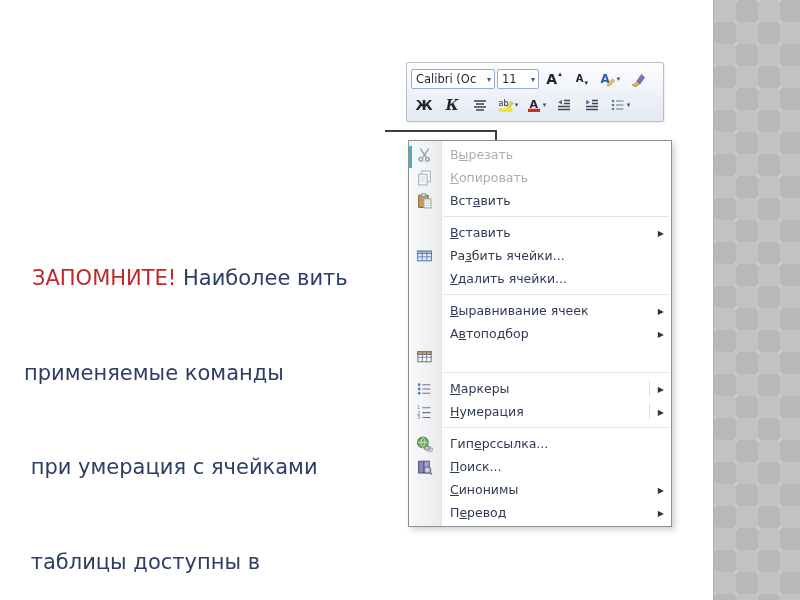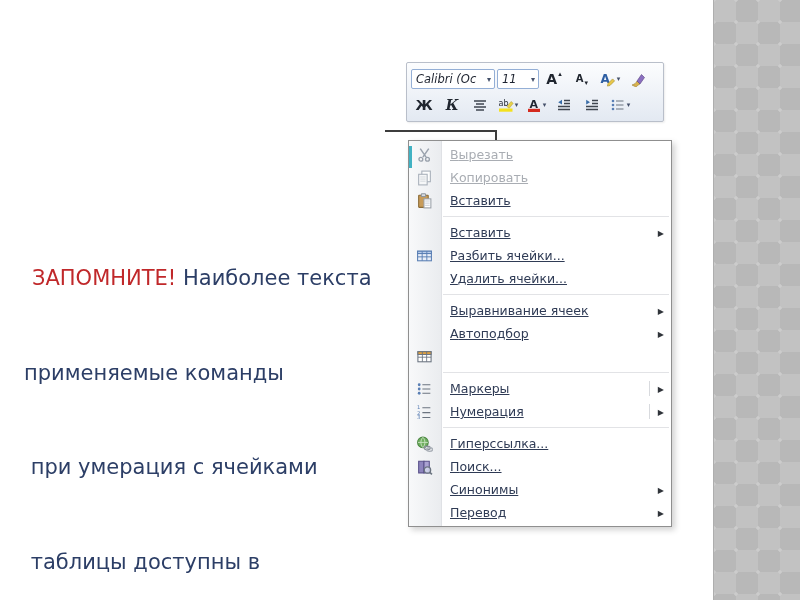--- a/index.html
+++ b/index.html
@@ -14,21 +14,21 @@
   
   .callout-h{position:absolute;left:385px;top:130px;width:112px;border-top:2px solid #3d3d3d;}
   .callout-v{position:absolute;left:495px;top:130px;height:11px;border-left:2px solid #3d3d3d;}
 
   
   .mini-toolbar{position:absolute;left:406px;top:62px;width:258px;height:60px;box-sizing:border-box;
         background:linear-gradient(#fcfdfe,#e3e9f2);border:1px solid #b9bfca;border-radius:2px;
         padding:3px 4px;box-shadow:1px 1px 2px rgba(0,0,0,.08);}
   .tb-row{display:flex;align-items:center;height:26px;gap:2px;}
   .tb-combo{display:flex;align-items:center;height:20px;box-sizing:border-box;background:#fff;
-        border:1px solid #94afd6;border-radius:2px;padding:0 3px 0 4px;font-size:11.5px;color:#1d2330;font-style:italic;}
+        border:1px solid #94afd6;border-radius:2px;padding:0 3px 0 4px;font-size:11.5px;color:#1d2330;}
   .tb-combo .val{overflow:hidden;white-space:nowrap;flex:1;}
   .tb-combo .arr{font-size:8px;color:#44506a;margin-left:3px;}
   .combo-font{width:84px;}
   .combo-size{width:42px;}
   .tb-btn{display:flex;align-items:center;justify-content:center;height:22px;min-width:22px;
         padding:0 2px;border-radius:2px;color:#20262f;}
   .tb-btn svg{width:16px;height:16px;display:block;}
   .tb-btn .dd{font-size:7px;color:#44506a;margin-left:1px;}
   .gA{font-weight:bold;font-size:14px;line-height:1;}
   .gA.small{font-size:10px;}
@@ -41,21 +41,21 @@
   .menu{position:absolute;left:408px;top:140px;width:264px;box-sizing:border-box;background:#fff;
         border:1px solid #8f8f8f;box-shadow:3px 3px 6px rgba(0,0,0,.18);padding:2px 0;}
   .menu-gutter{position:absolute;left:0;top:0;bottom:0;width:32px;
         background:linear-gradient(to right,#f8f9fa,#eaecef);border-right:1px solid #dfe1e5;}
   .menu-artifact{position:absolute;left:0;top:5px;width:3px;height:22px;background:#41b2c3;}
   .menu-item{position:relative;display:flex;align-items:center;height:23px;padding-left:41px;
         padding-right:24px;font-size:12.5px;color:#2f3b55;z-index:1;}
   .menu-item.disabled{color:#a9adb3;}
   .mi-icon{position:absolute;left:7px;top:50%;transform:translateY(-50%);width:17px;height:17px;}
   .mi-icon svg{width:100%;height:100%;display:block;}
-  .mi-label{white-space:nowrap;text-decoration:underline;}
+  .mi-label{white-space:nowrap;}
   .ak{text-decoration:underline;}
   .mi-arrow{position:absolute;right:7px;top:50%;transform:translateY(-50%);font-size:8px;color:#30343a;}
   .mi-split{position:absolute;right:21px;top:4px;bottom:4px;border-left:1px solid #d8dade;}
   .menu-sep{margin:4px 2px 4px 34px;border-top:1px solid #e2e3e6;height:0;}
 
   
   .sidebar{position:absolute;left:713px;top:0;width:87px;height:600px;border-left:1px solid #aeaeae;
         background-color:#c2c2c2;
         background-image:
           radial-gradient(circle,#cccccc 1.5px,rgba(0,0,0,0) 1.8px),
@@ -63,21 +63,21 @@
           linear-gradient(45deg,#b8b8b8 25%,rgba(0,0,0,0) 25%,rgba(0,0,0,0) 75%,#b8b8b8 75%);
         background-size:22px 22px,44px 44px,44px 44px;
         background-position:11px 11px,0 0,22px 22px;}
 </style>
 </head>
 <body>
 
 <div id="stage">
 
   <div class="note">
-    <div class="line"><span class="red">ЗАПОМНИТЕ!</span><span> Наиболее текста</span></div>
+    <div class="line"><span class="red">ЗАПОМНИТЕ!</span><span> Наиболее вить</span></div>
     <div class="line">применяемые команды</div>
     <div class="line"> при умерация с ячейками</div>
     <div class="line"> таблицы доступны в</div>
     
     
     
   </div>
 
   <div class="callout-h"></div>
   <div class="callout-v"></div>

